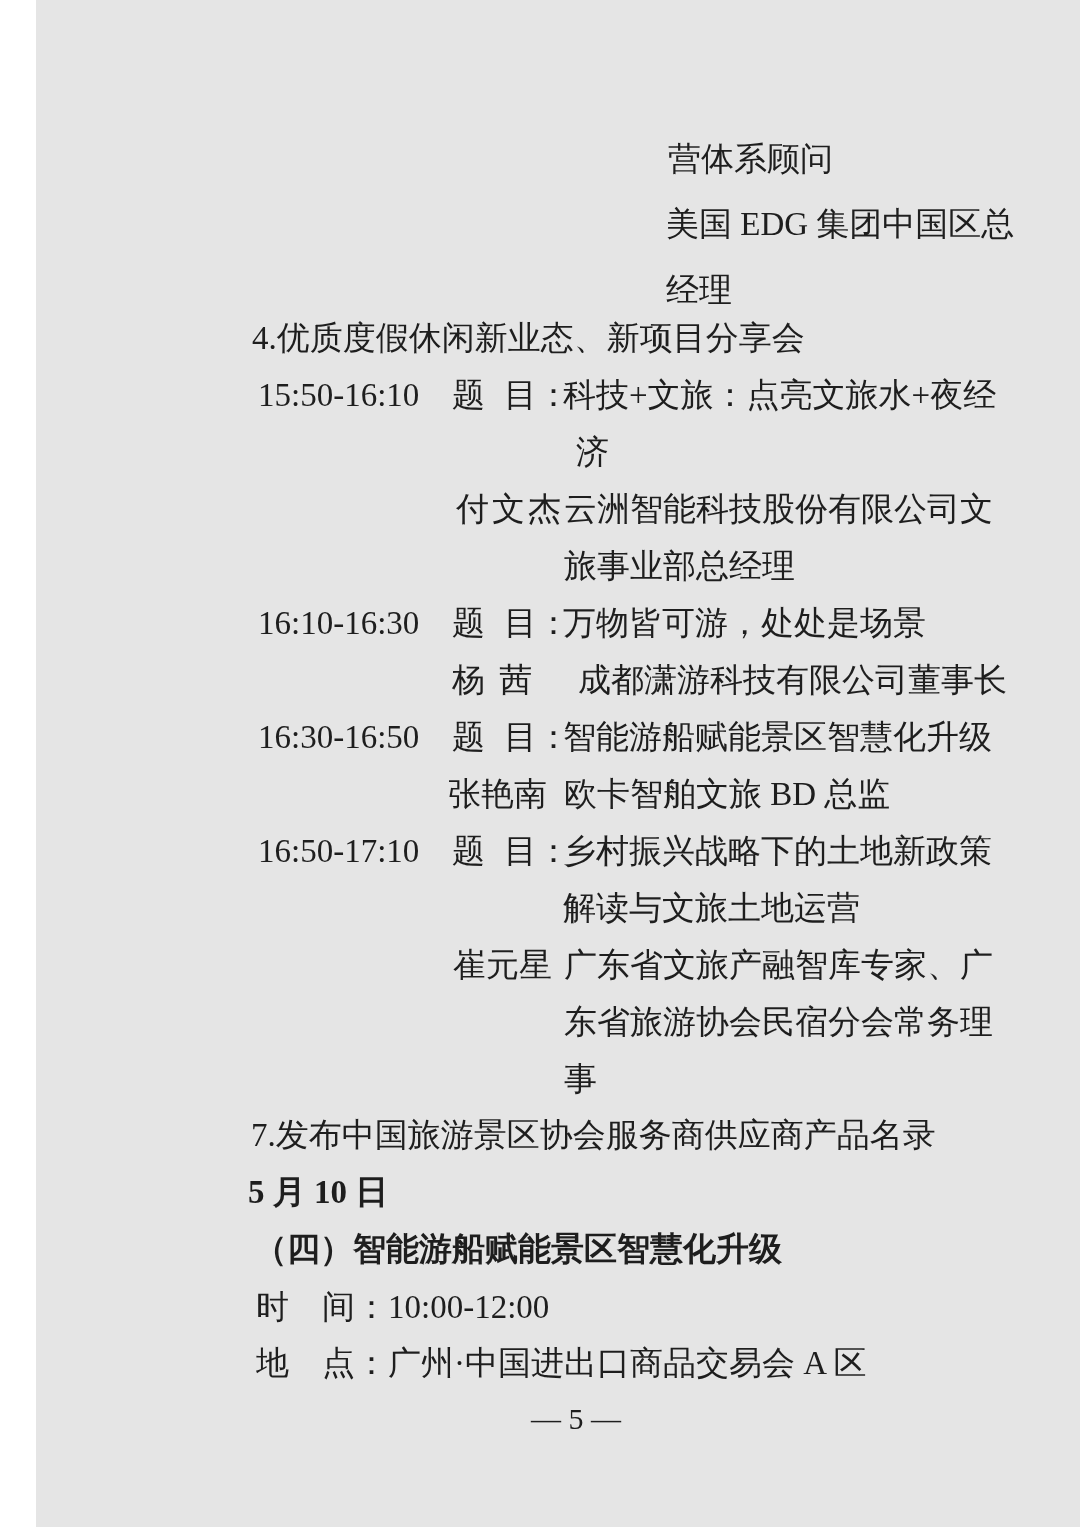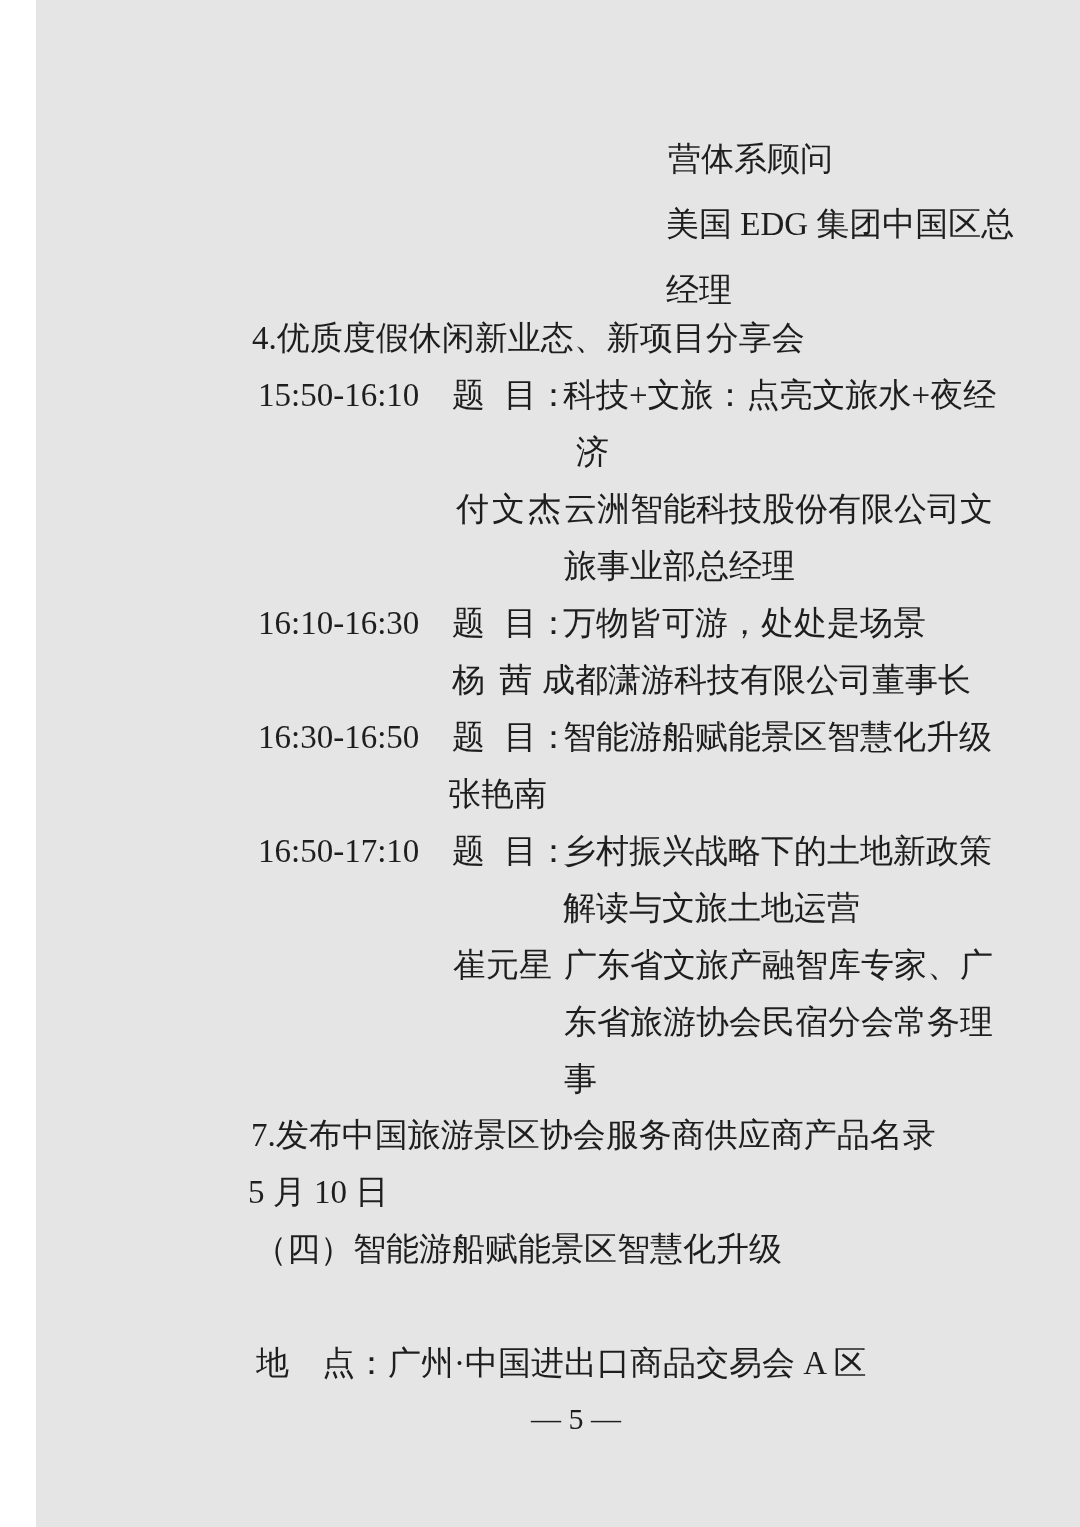--- a/index.html
+++ b/index.html
@@ -11,21 +11,21 @@
     font-family:"Liberation Serif","DejaVu Serif",serif;
     overflow:hidden;
     margin-left:36px;
   }
   .t{
     position:absolute;
     font-size:33px;
     line-height:1.15;
     white-space:nowrap;
   }
-  .bold{font-weight:normal;}
+  .bold{font-weight:bold;}
   .ls3{letter-spacing:3px;}
   .footer{
     position:absolute;
     left:0;width:100%;
     text-align:center;
     font-size:30px;
   }
 </style>
 </head>
 <body>
@@ -45,42 +45,46 @@
   <div class="t" style="left:540px;top:434px">济</div>
   <div class="t ls3" style="left:420px;top:491px">付文杰</div>
   <div class="t" style="left:528px;top:491px">云洲智能科技股份有限公司文</div>
   <div class="t" style="left:528px;top:548px">旅事业部总经理</div>
 
   <div class="t" style="left:222px;top:605px">16:10-16:30</div>
   <div class="t" style="left:416px;top:605px">题</div>
   <div class="t" style="left:468px;top:605px">目：</div>
   <div class="t" style="left:527px;top:605px">万物皆可游，处处是场景</div>
   <div class="t ls3" style="left:416px;top:662px">杨 茜</div>
-  <div class="t" style="left:506px;top:662px">成都潇游科技有限公司董事长</div>
+  <div class="t" style="left:542px;top:662px">成都潇游科技有限公司董事长</div>
 
   <div class="t" style="left:222px;top:719px">16:30-16:50</div>
   <div class="t" style="left:416px;top:719px">题</div>
   <div class="t" style="left:468px;top:719px">目：</div>
   <div class="t" style="left:527px;top:719px">智能游船赋能景区智慧化升级</div>
   <div class="t" style="left:412px;top:776px">张艳南</div>
+  <div class="t" style="left:528px;top:776px">欧卡智舶文旅 BD 总监</div>
 
   <div class="t" style="left:222px;top:833px">16:50-17:10</div>
   <div class="t" style="left:416px;top:833px">题</div>
   <div class="t" style="left:468px;top:833px">目：</div>
   <div class="t" style="left:527px;top:833px">乡村振兴战略下的土地新政策</div>
   <div class="t" style="left:527px;top:890px">解读与文旅土地运营</div>
   <div class="t" style="left:417px;top:947px">崔元星</div>
   <div class="t" style="left:528px;top:1004px">东省旅游协会民宿分会常务理</div>
   <div class="t" style="left:528px;top:947px">广东省文旅产融智库专家、广</div>
   <div class="t" style="left:528px;top:1061px">事</div>
 
   <div class="t" style="left:215px;top:1117px">7.发布中国旅游景区协会服务商供应商产品名录</div>
 
   <div class="t bold" style="left:212px;top:1174px">5 月 10 日</div>
   <div class="t bold" style="left:218px;top:1231px">（四）智能游船赋能景区智慧化升级</div>
 
+  <div class="t" style="left:220px;top:1289px">
+    <span>时　间：</span><span>10:00-12:00</span>
+  </div>
   <div class="t" style="left:220px;top:1345px">
     <span>地　点：</span><span>广州·中国进出口商品交易会 A 区</span>
   </div>
 
   <div class="footer" style="top:1402px">— 5 —</div>
 
 </div>
 
 </body></html>

